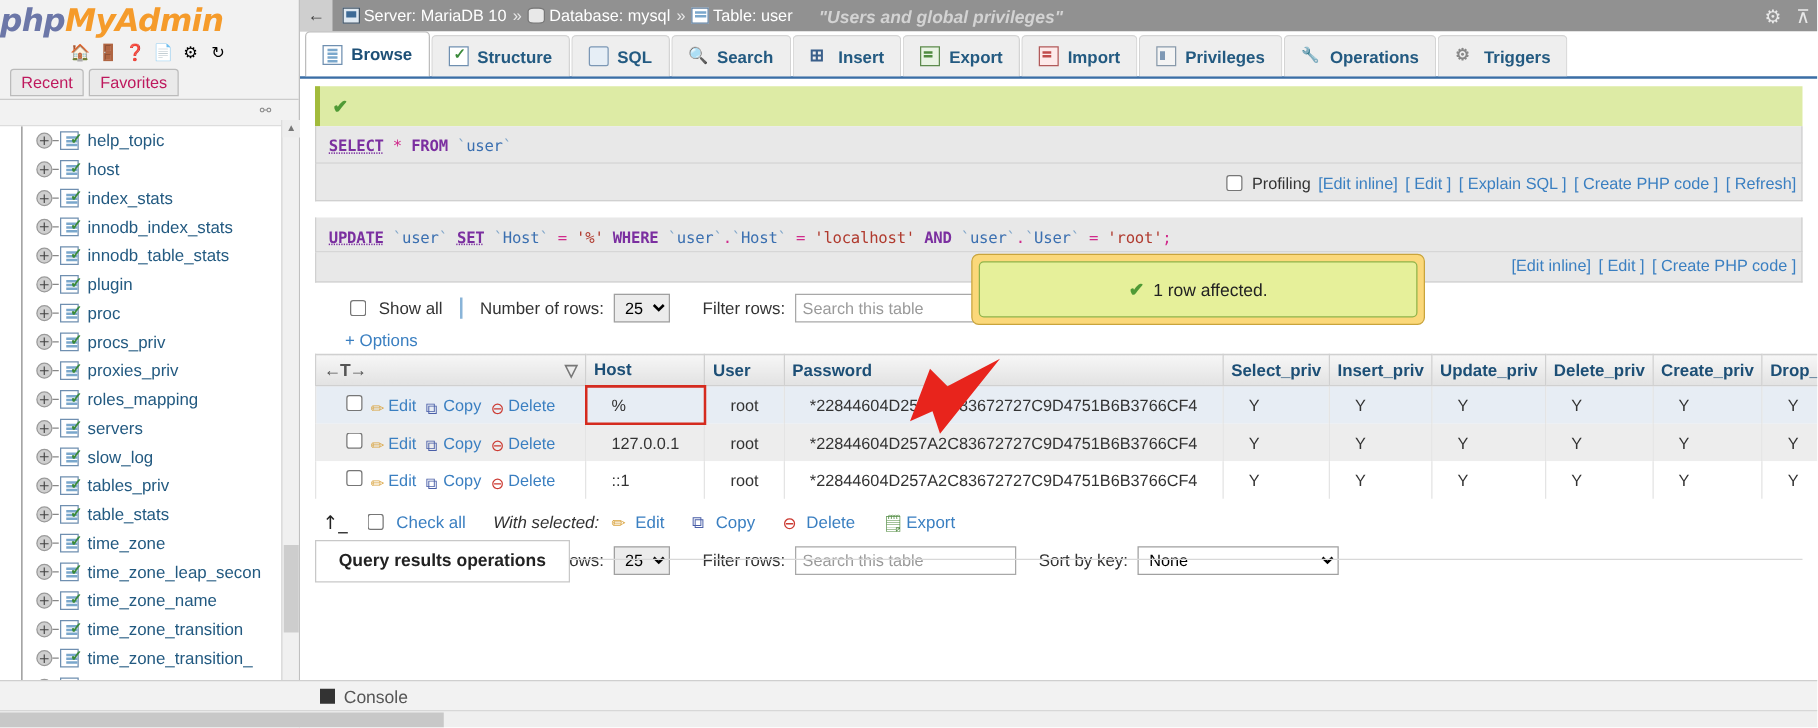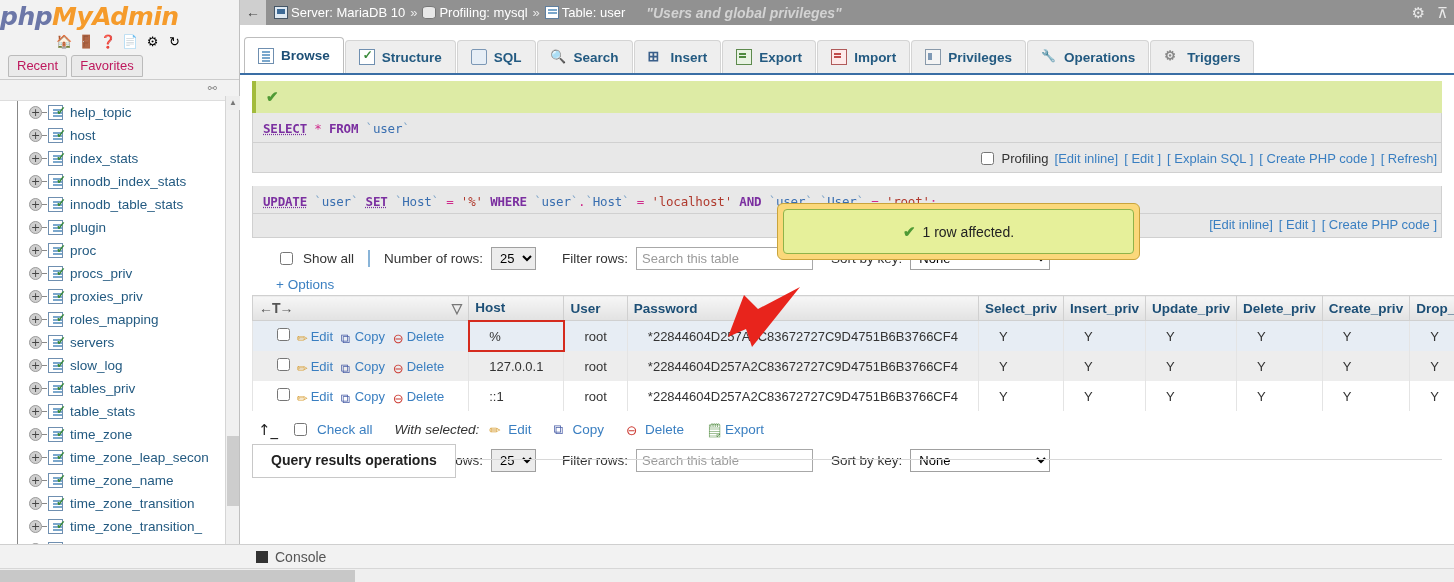--- a/index.html
+++ b/index.html
@@ -140,21 +140,21 @@
   .ci-table:after { content:""; position:absolute; left:2px; top:2px; width:9px; height:2px; background:#7aa7cc; box-shadow: 0 3px 0 #7aa7cc; }
   .crumbs .sep { color: #e8e8e8; margin: 0 2px; }
   .crumbs .txt { color: #fff; }
   .pagecomment {
     margin-left: 18px; font-style: italic; font-weight: bold; color: #d3d3d3; font-size: 14px;
   }
   .topbar-right { position: absolute; right: 6px; top: 0; display: flex; align-items: center; gap: 12px; height: 25px; }
   .topbar-right .ic { color: #e9e9e9; font-size: 15px; }
 
   .tabbar {
-    height: 50px; background: #fff;
+    height: 38px; background: #fff;
     display: flex; align-items: flex-end;
     border-bottom: 2px solid #3a6ea5;
     padding-left: 4px;
   }
   .tab {
     display: flex; align-items: center; gap: 7px;
     height: 33px; padding: 0 13px;
     background: #eeeeee;
     border: 1px solid #d4d4d4; border-bottom: none;
     border-radius: 4px 4px 0 0;
@@ -229,21 +229,21 @@
   .ctrlrow {
     display: flex; align-items: center; gap: 0;
     padding: 9px 0 6px 24px; font-size: 13.5px; color: #333;
   }
   .ctrlrow .grp { display: flex; align-items: center; gap: 7px; }
   .divider { width: 2px; height: 17px; background: #89b4d8; margin: 0 14px; }
   select.sel {
     font-family: "Liberation Sans", sans-serif; font-size: 13px;
     padding: 2px 4px; border: 1px solid #a0a0a0; background: #ececec;
   }
-  select.sel.wide { width: 140px; background: #fff; }
+  select.sel.wide { width: 161px; background: #fff; }
   input.txtin {
     font-family: "Liberation Sans", sans-serif; font-size: 13px;
     padding: 3px 5px; border: 1px solid #a8a8a8; width: 177px; background: #fff;
   }
   input.txtin::placeholder { color: #9a9a9a; }
 
   .options-link { padding-left: 24px; color: #3a7fc1; font-size: 13.5px; margin-top: 1px; }
 
   .grid { width: 100%; border-collapse: collapse; margin-top: 3px; font-size: 13px; }
   .grid th {
@@ -507,21 +507,21 @@
 
   <div class="main">
 
     <div class="topbar">
       <div class="back">←</div>
       <div class="crumbs">
         <span class="ci ci-server"></span>
         <span class="txt">Server: MariaDB 10</span>
         <span class="sep">»</span>
         <span class="ci ci-db"></span>
-        <span class="txt">Profiling: mysql</span>
+        <span class="txt">Database: mysql</span>
         <span class="sep">»</span>
         <span class="ci ci-table"></span>
         <span class="txt">Table: user</span>
         <span class="pagecomment">"Users and global privileges"</span>
       </div>
       <div class="topbar-right">
         <span class="ic">⚙</span>
         <span class="ic">⊼</span>
       </div>
     </div>

